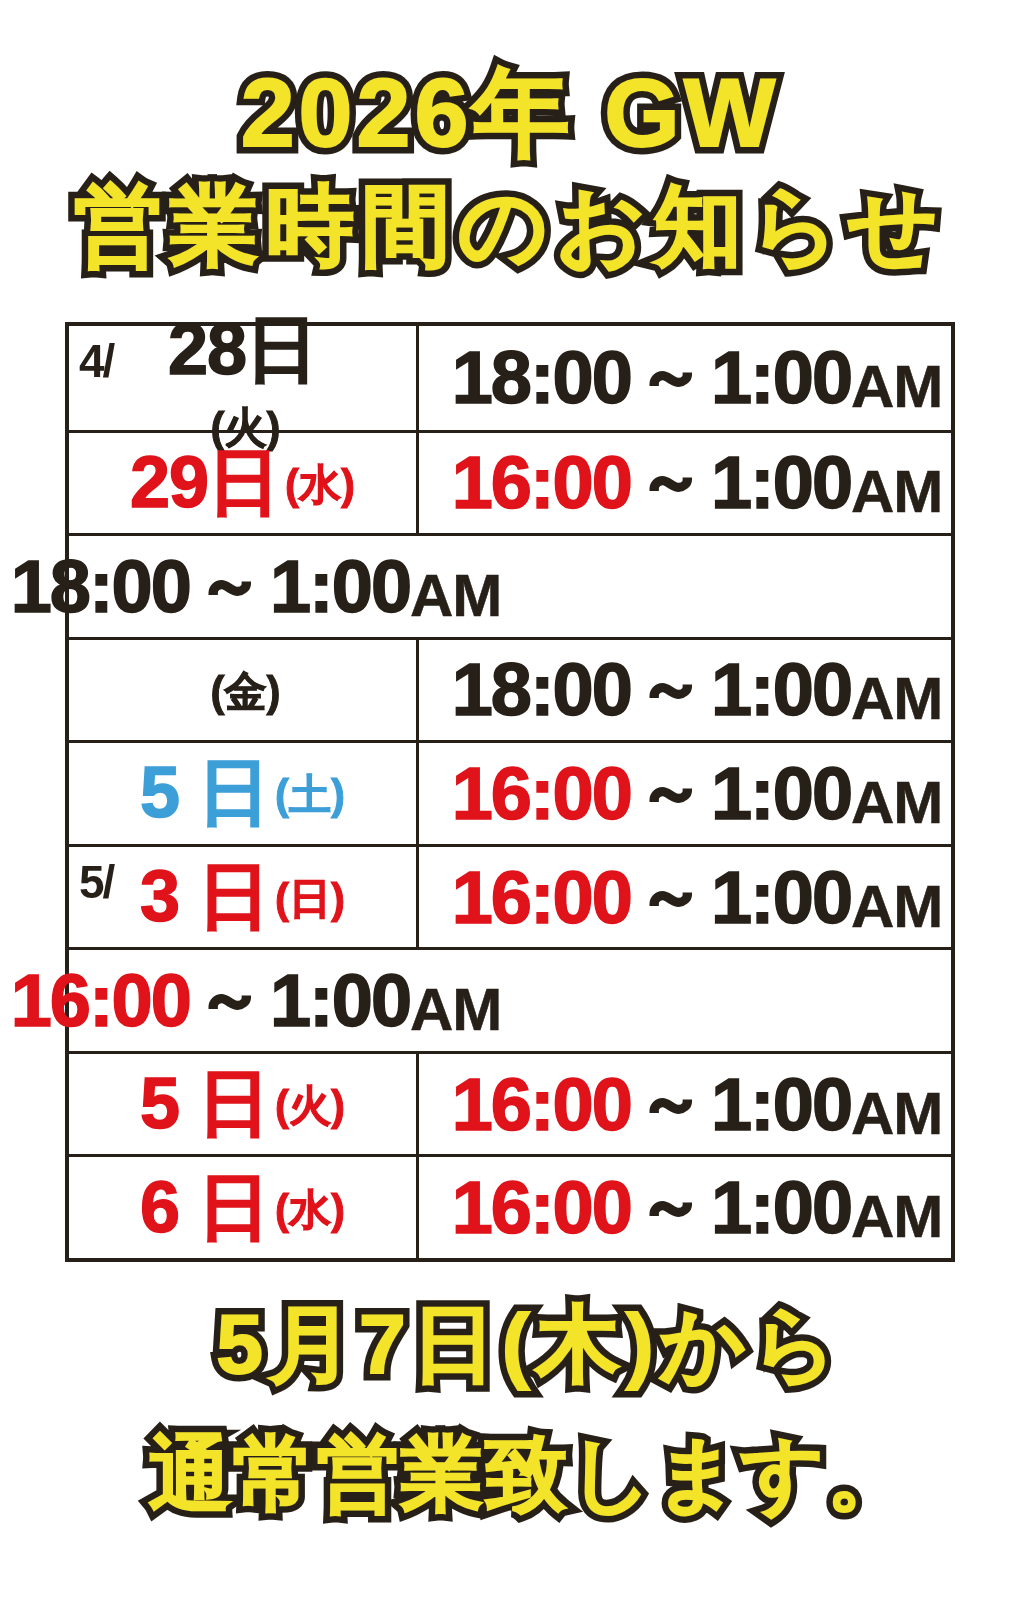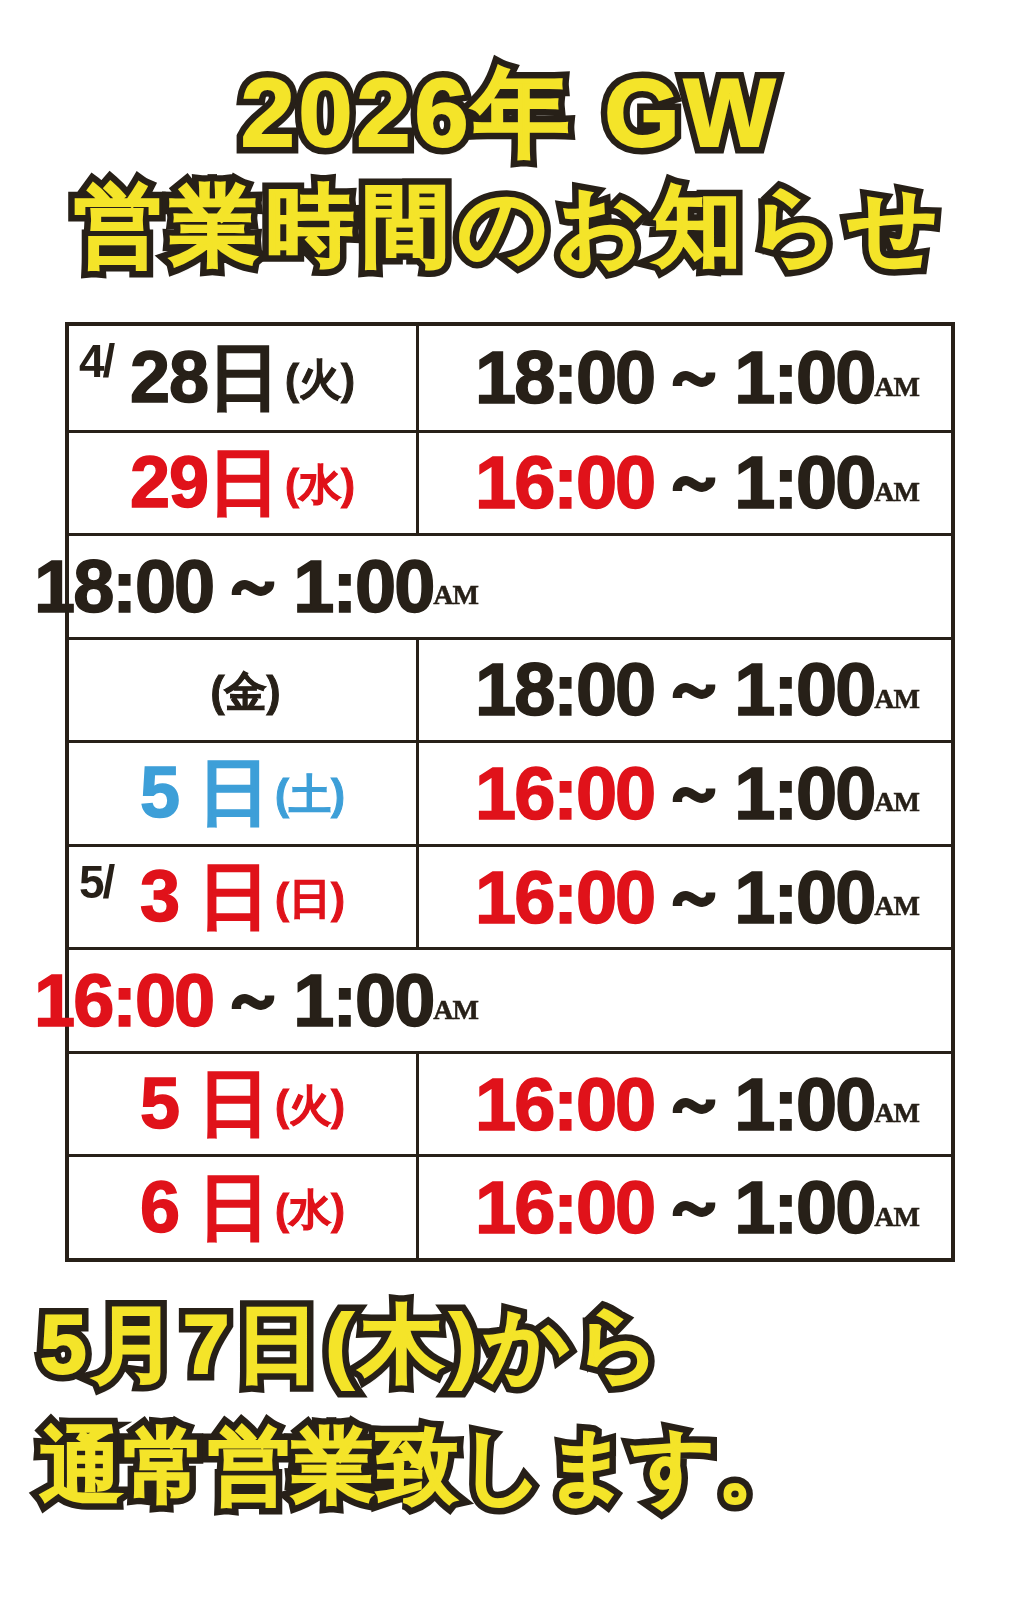--- a/index.html
+++ b/index.html
@@ -79,38 +79,37 @@
   .t-start,.t-end{
     font-size:74px; letter-spacing:-2px;
     -webkit-text-stroke:1.5px currentColor;
   }
   .t-wave{
     font-size:64px; color:var(--ink);
     margin:0 8px; transform:translateY(-2px);
     -webkit-text-stroke:3px currentColor;
   }
   .t-ampm{
-    font-size:28px; letter-spacing:-1px; color:var(--ink);
+    font-size:60px; letter-spacing:-1px; color:var(--ink);
     transform:translateY(9px);
-    font-family:Liberation Serif, serif;
     -webkit-text-stroke:0.5px currentColor;
   }
 
-  .c-black{ color:var(--ink); }
+  .c-black{ color:var(--ink);flex-direction:column; }
   .c-red{ color:var(--red); }
   .c-blue{ color:var(--blue); }
 
   
   .footer{
     position:absolute; top:1292px; left:0; width:100%;
-    text-align:left;
+    text-align:center;
     padding-left:40px;
   }
   .footer-line1{ font-size:84px; line-height:104px; letter-spacing:6px; }
-  .footer-line2{ font-size:82px; line-height:100px; letter-spacing:2px; margin-top:20px; }
+  .footer-line2{ font-size:82px; line-height:100px; letter-spacing:2px; margin-top:28px; }
 </style>
 </head>
 <body>
 
 <div class="title">
   <div class="outline-text title-line1" data-text="2026年 GW">2026年 GW</div>
   <div class="outline-text title-line2" data-text="営業時間のお知らせ">営業時間のお知らせ</div>
 </div>
 
 <div class="schedule">

